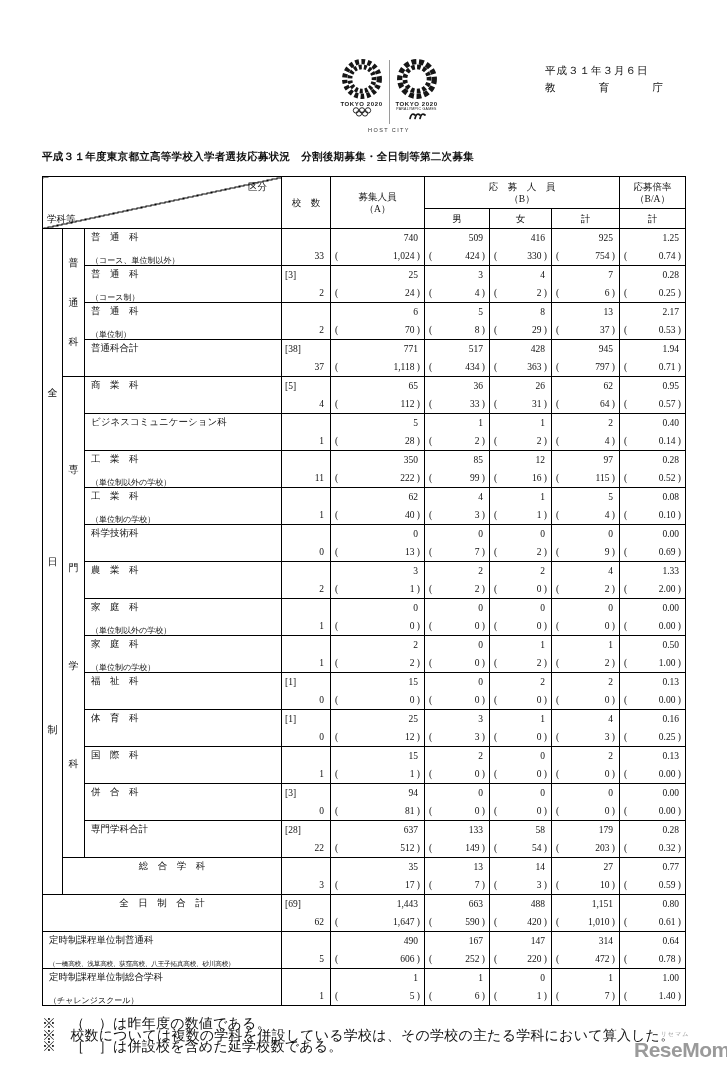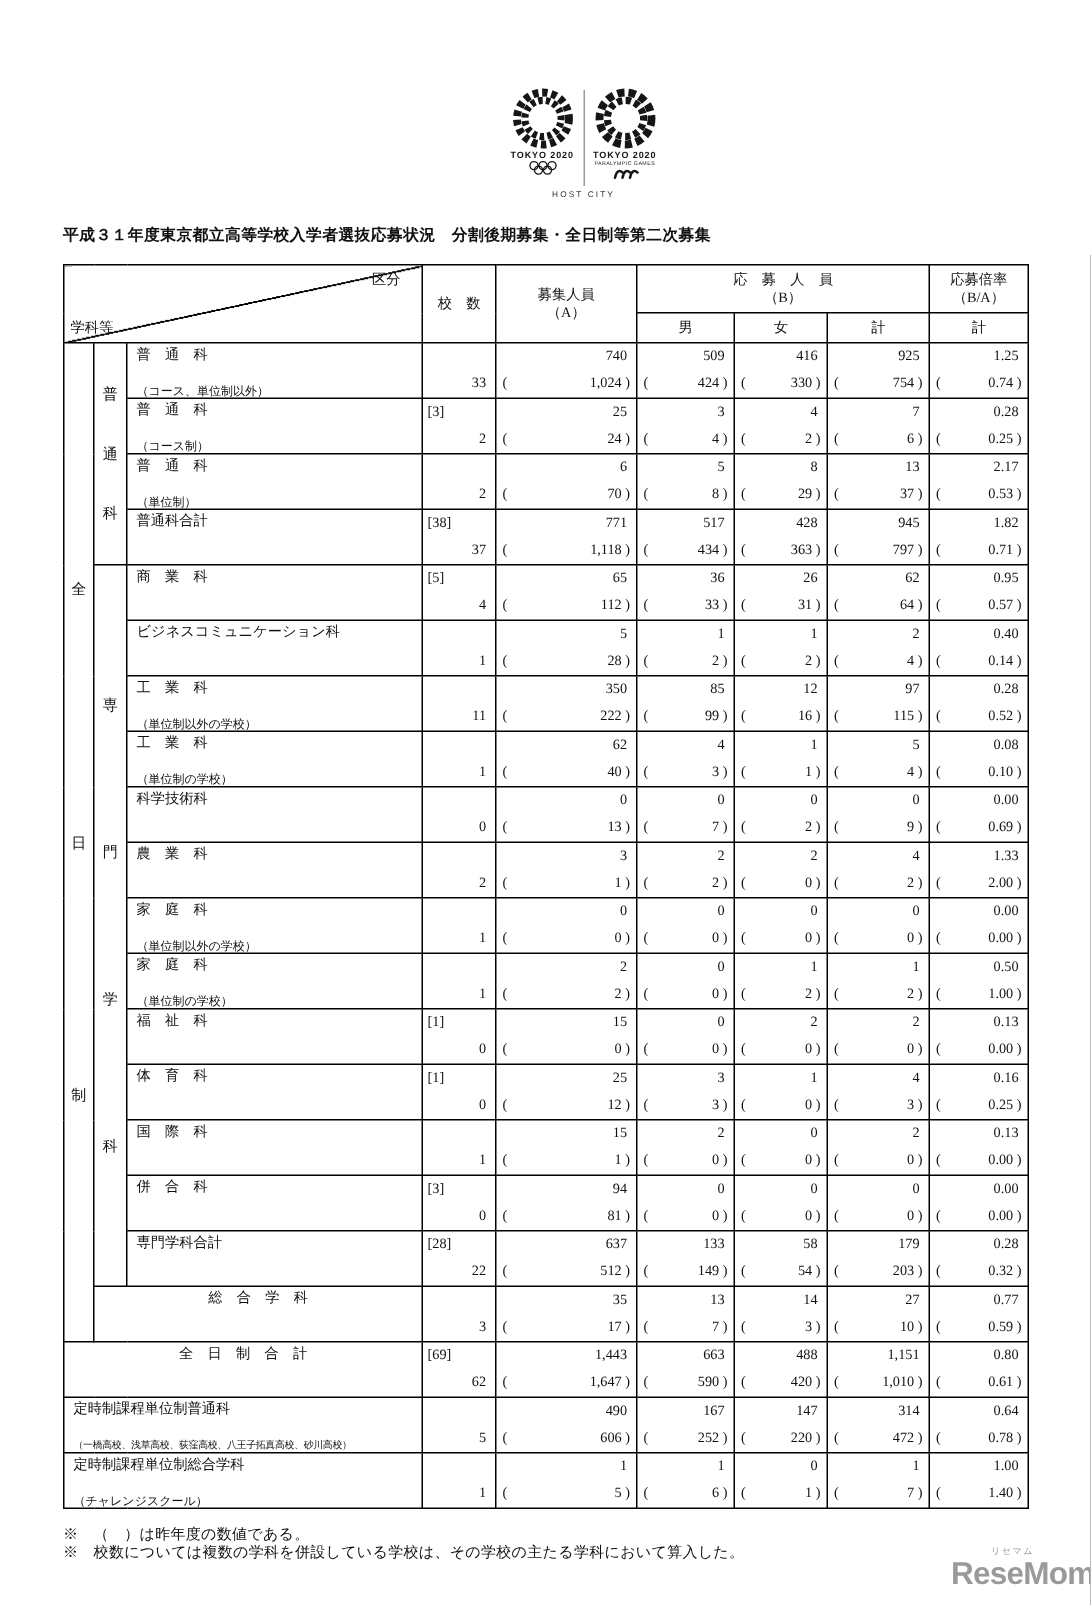--- a/index.html
+++ b/index.html
@@ -47,30 +47,38 @@
   .namecell .nt { font-size:8px; line-height:11px; white-space:nowrap; }
   .namecell .nt.small { font-size:6.6px; letter-spacing:-0.2px; }
 
   .cell { height:36px; padding:3px 0 3px 0; display:flex; flex-direction:column; justify-content:space-between; }
   .cell .l1 { text-align:right; padding-right:6px; line-height:12px; white-space:nowrap; }
   .cell .l1.bracket { text-align:left; padding-left:3px; padding-right:0; }
   .cell .l2.plain { text-align:right; padding-right:6px; line-height:12px; }
   .cell .l2.paren { display:flex; justify-content:space-between; padding:0 4px; line-height:12px; white-space:nowrap; }
 
   
-  .notes { position:absolute; left:42px; top:1018px; font-size:10px; line-height:11.5px; letter-spacing:0.2px; }
+  .notes { position:absolute; left:42px; top:1018px; font-size:14px; line-height:11.5px; letter-spacing:0.2px; }
   .watermark { position:absolute; left:634px; top:1030px; width:84px; text-align:center; font-family:"Liberation Sans",sans-serif; }
   .watermark .kana { display:block; font-size:6px; color:#9a9a9a; letter-spacing:1px; margin-right:2px; }
   .watermark .wordmark { font-size:21px; font-weight:bold; color:#9a9a9a; line-height:22px; letter-spacing:-0.5px; }
 </style>
 </head>
 <body>
 
 <div class="page">
 
+  <div class="datebox">
+    <div>平成３１年３月６日</div>
+    <div class="ministry">
+      <span>教</span>
+      <span>育</span>
+      <span>庁</span>
+    </div>
+  </div>
 
   <div class="logos">
     <div class="logo-row">
       <div class="logo-col">
         <svg width="42" height="42" viewBox="0 0 40 40">
           <g fill="none" stroke="#161616">
             <circle cx="20" cy="20" r="16.5" stroke-width="5" stroke-dasharray="3.5 2.4"></circle>
             <circle cx="20" cy="20" r="11.5" stroke-width="4.5" stroke-dasharray="2.8 2" transform="rotate(14 20 20)"></circle>
           </g>
         </svg>
@@ -385,21 +393,21 @@
             <div class="cell">
               <div class="l1">945</div>
               <div class="l2 paren">
                 <span>(</span>
                 <span>797 )</span>
               </div>
             </div>
           </td>
           <td>
             <div class="cell">
-              <div class="l1">1.82</div>
+              <div class="l1">1.94</div>
               <div class="l2 paren">
                 <span>(</span>
                 <span>0.71 )</span>
               </div>
             </div>
           </td>
         </tr>
         <tr>
           <td rowspan="13" class="glabel">
             <div class="ginner">
@@ -1399,20 +1407,21 @@
               </div>
             </div>
           </td>
         </tr>
       </tbody>
   </table>
 
   <div class="notes">
     <div>※　（　）は昨年度の数値である。</div>
     <div>※　校数については複数の学科を併設している学校は、その学校の主たる学科において算入した。</div>
+    <div>※　［　］は併設校を含めた延学校数である。</div>
   </div>
 
   <div class="watermark">
     <span class="kana">リセマム</span>
     <span class="wordmark">ReseMom</span>
   </div>
 
 </div>
 
 </body></html>

